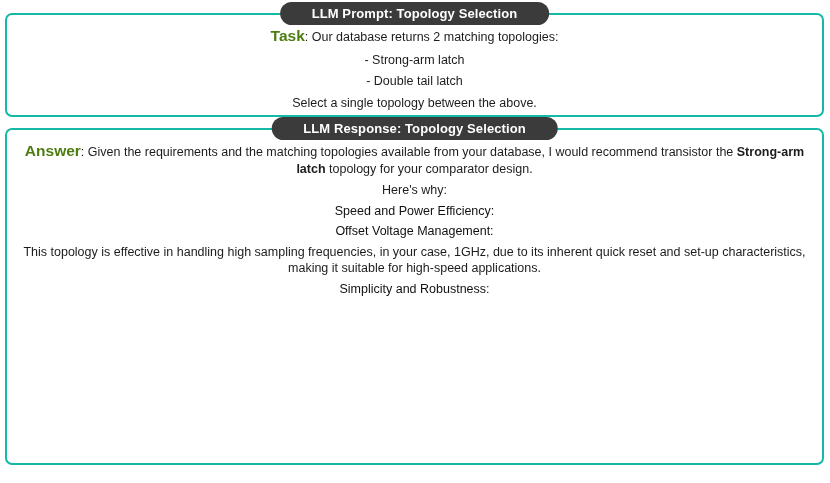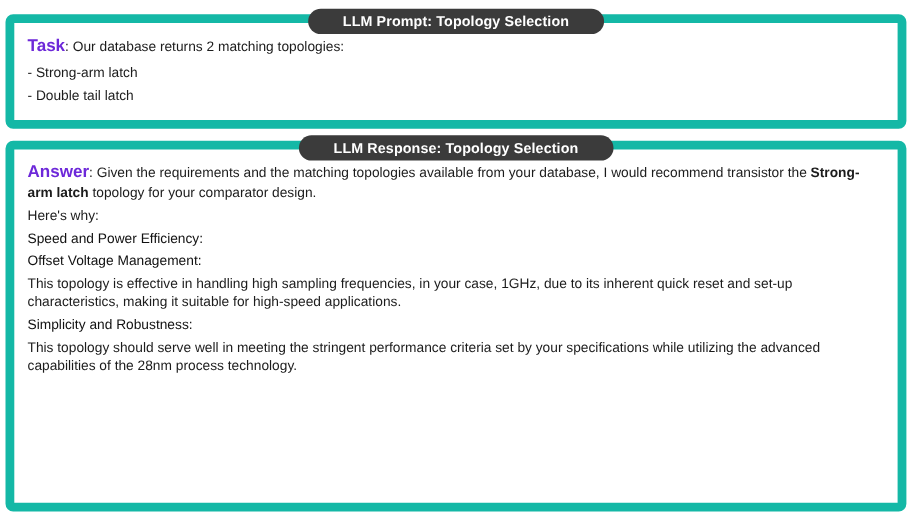--- a/index.html
+++ b/index.html
@@ -13,23 +13,24 @@
     height: 483px;
     font-family: "Liberation Sans", sans-serif;
     color: #1c1c1c;
     overflow: hidden;
   }
   .card {
     position: absolute;
     left: 5px;
     width: 819px;
     box-sizing: border-box;
-    border: 8px solid #14b8a6;
+    border: 2px solid #14b8a6;
     border-radius: 7px;
     background: #ffffff;
+    text-align: center;
   }
   .card-prompt {
     top: 13px;
     height: 104px;
   }
   .card-response {
     top: 128px;
     height: 337px;
   }
   .badge {
@@ -57,52 +58,52 @@
   }
   .para:last-child {
     margin-bottom: 0;
   }
   .card-prompt .para {
     margin-bottom: 5.5px;
   }
   .big-label {
     font-size: 15.5px;
     font-weight: bold;
-    color: #6d28d9;
+    color: #4d7c0f;
   }
   .bold {
     font-weight: bold;
   }
   .section-heading {
     font-weight: normal;
     color: #111111;
   }
 </style>
 </head>
 <body>
 
 <div class="card card-prompt">
   <div class="badge">LLM Prompt: Topology Selection</div>
   <div class="card-body">
     <p class="para"><span class="big-label">Task</span><span>: Our database returns 2 matching topologies:</span></p>
     <p class="para">- Strong-arm latch</p>
     <p class="para">- Double tail latch</p>
+    <p class="para">Select a single topology between the above.</p>
   </div>
 </div>
 
 <div class="card card-response">
   <div class="badge">LLM Response: Topology Selection</div>
   <div class="card-body">
     <p class="para"><span class="big-label">Answer</span><span>: Given the requirements and the matching topologies available from your database, I would recommend transistor the </span><span class="bold">Strong-arm latch</span><span> topology for your comparator design.</span></p>
 
     <p class="para">Here's why:</p>
 
     <p class="para"><span class="section-heading">Speed and Power Efficiency:</span><span></span></p>
 
     <p class="para"><span class="section-heading">Offset Voltage Management:</span><span></span></p>
 
     <p class="para">This topology is effective in handling high sampling frequencies, in your case, 1GHz, due to its inherent quick reset and set-up characteristics, making it suitable for high-speed applications.</p>
 
     <p class="para"><span class="section-heading">Simplicity and Robustness</span><span>:</span></p>
 
-    <p class="para">This topology should serve well in meeting the stringent performance criteria set by your specifications while utilizing the advanced capabilities of the 28nm process technology.</p>
   </div>
 </div>
 
 </body></html>

